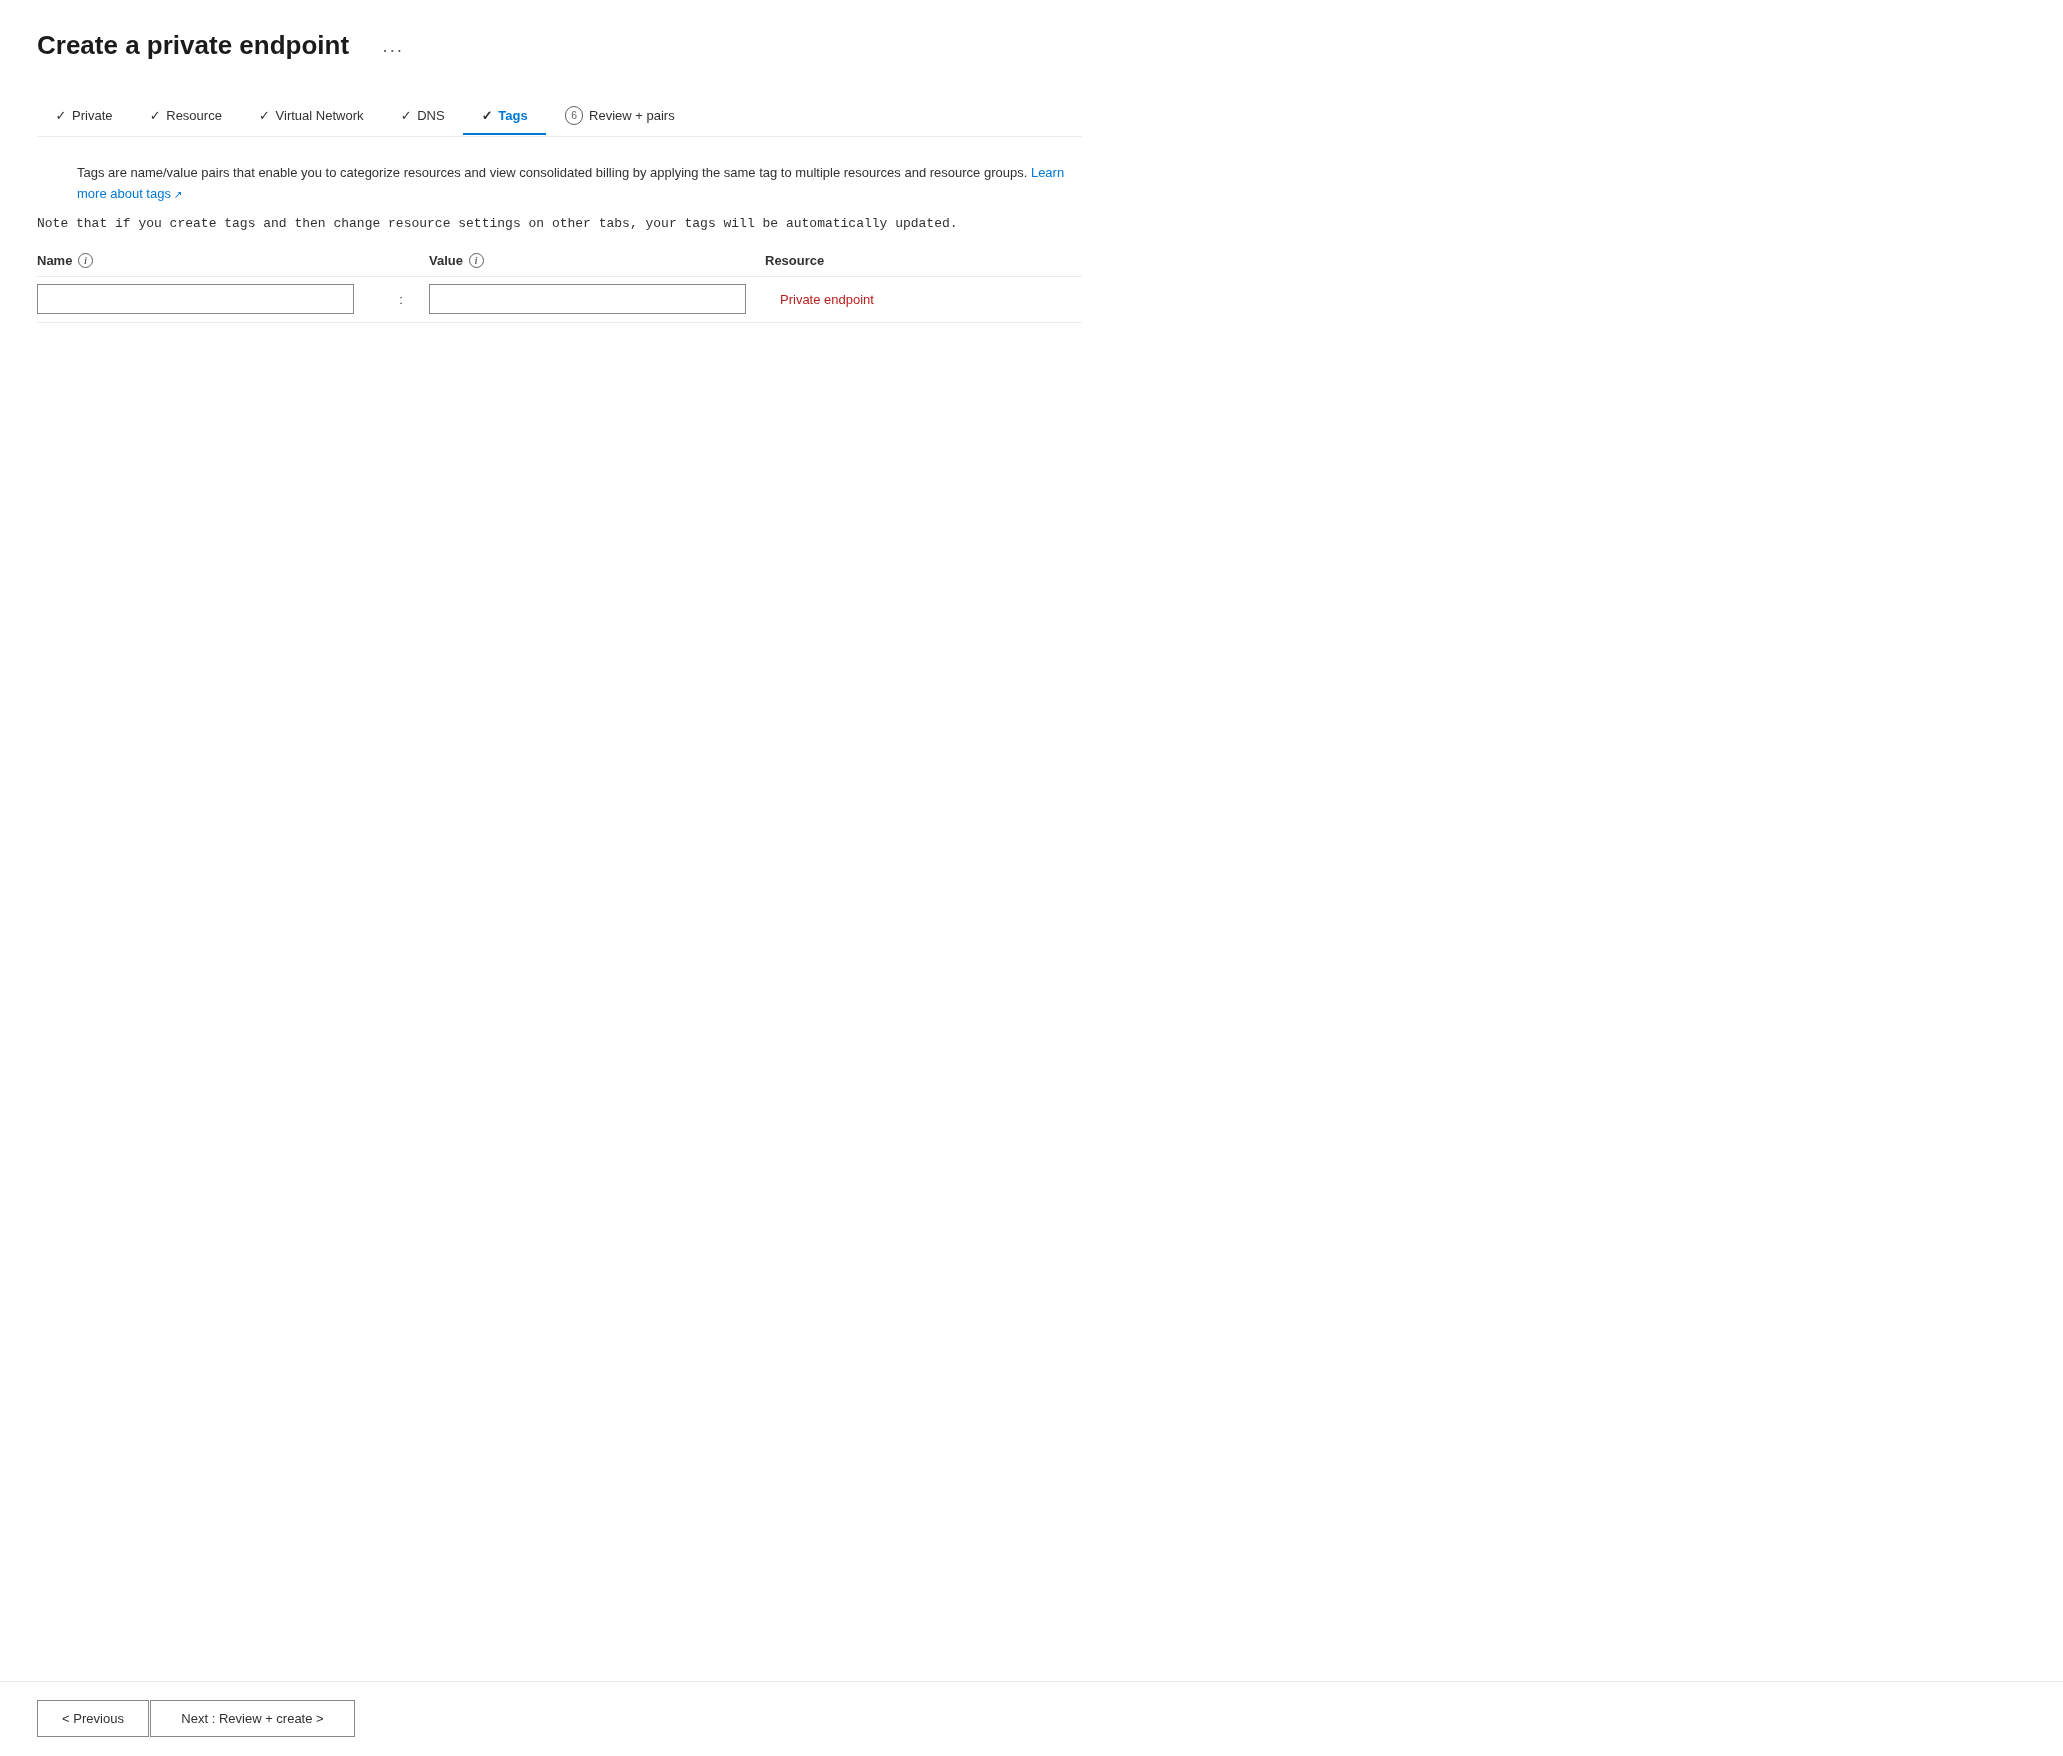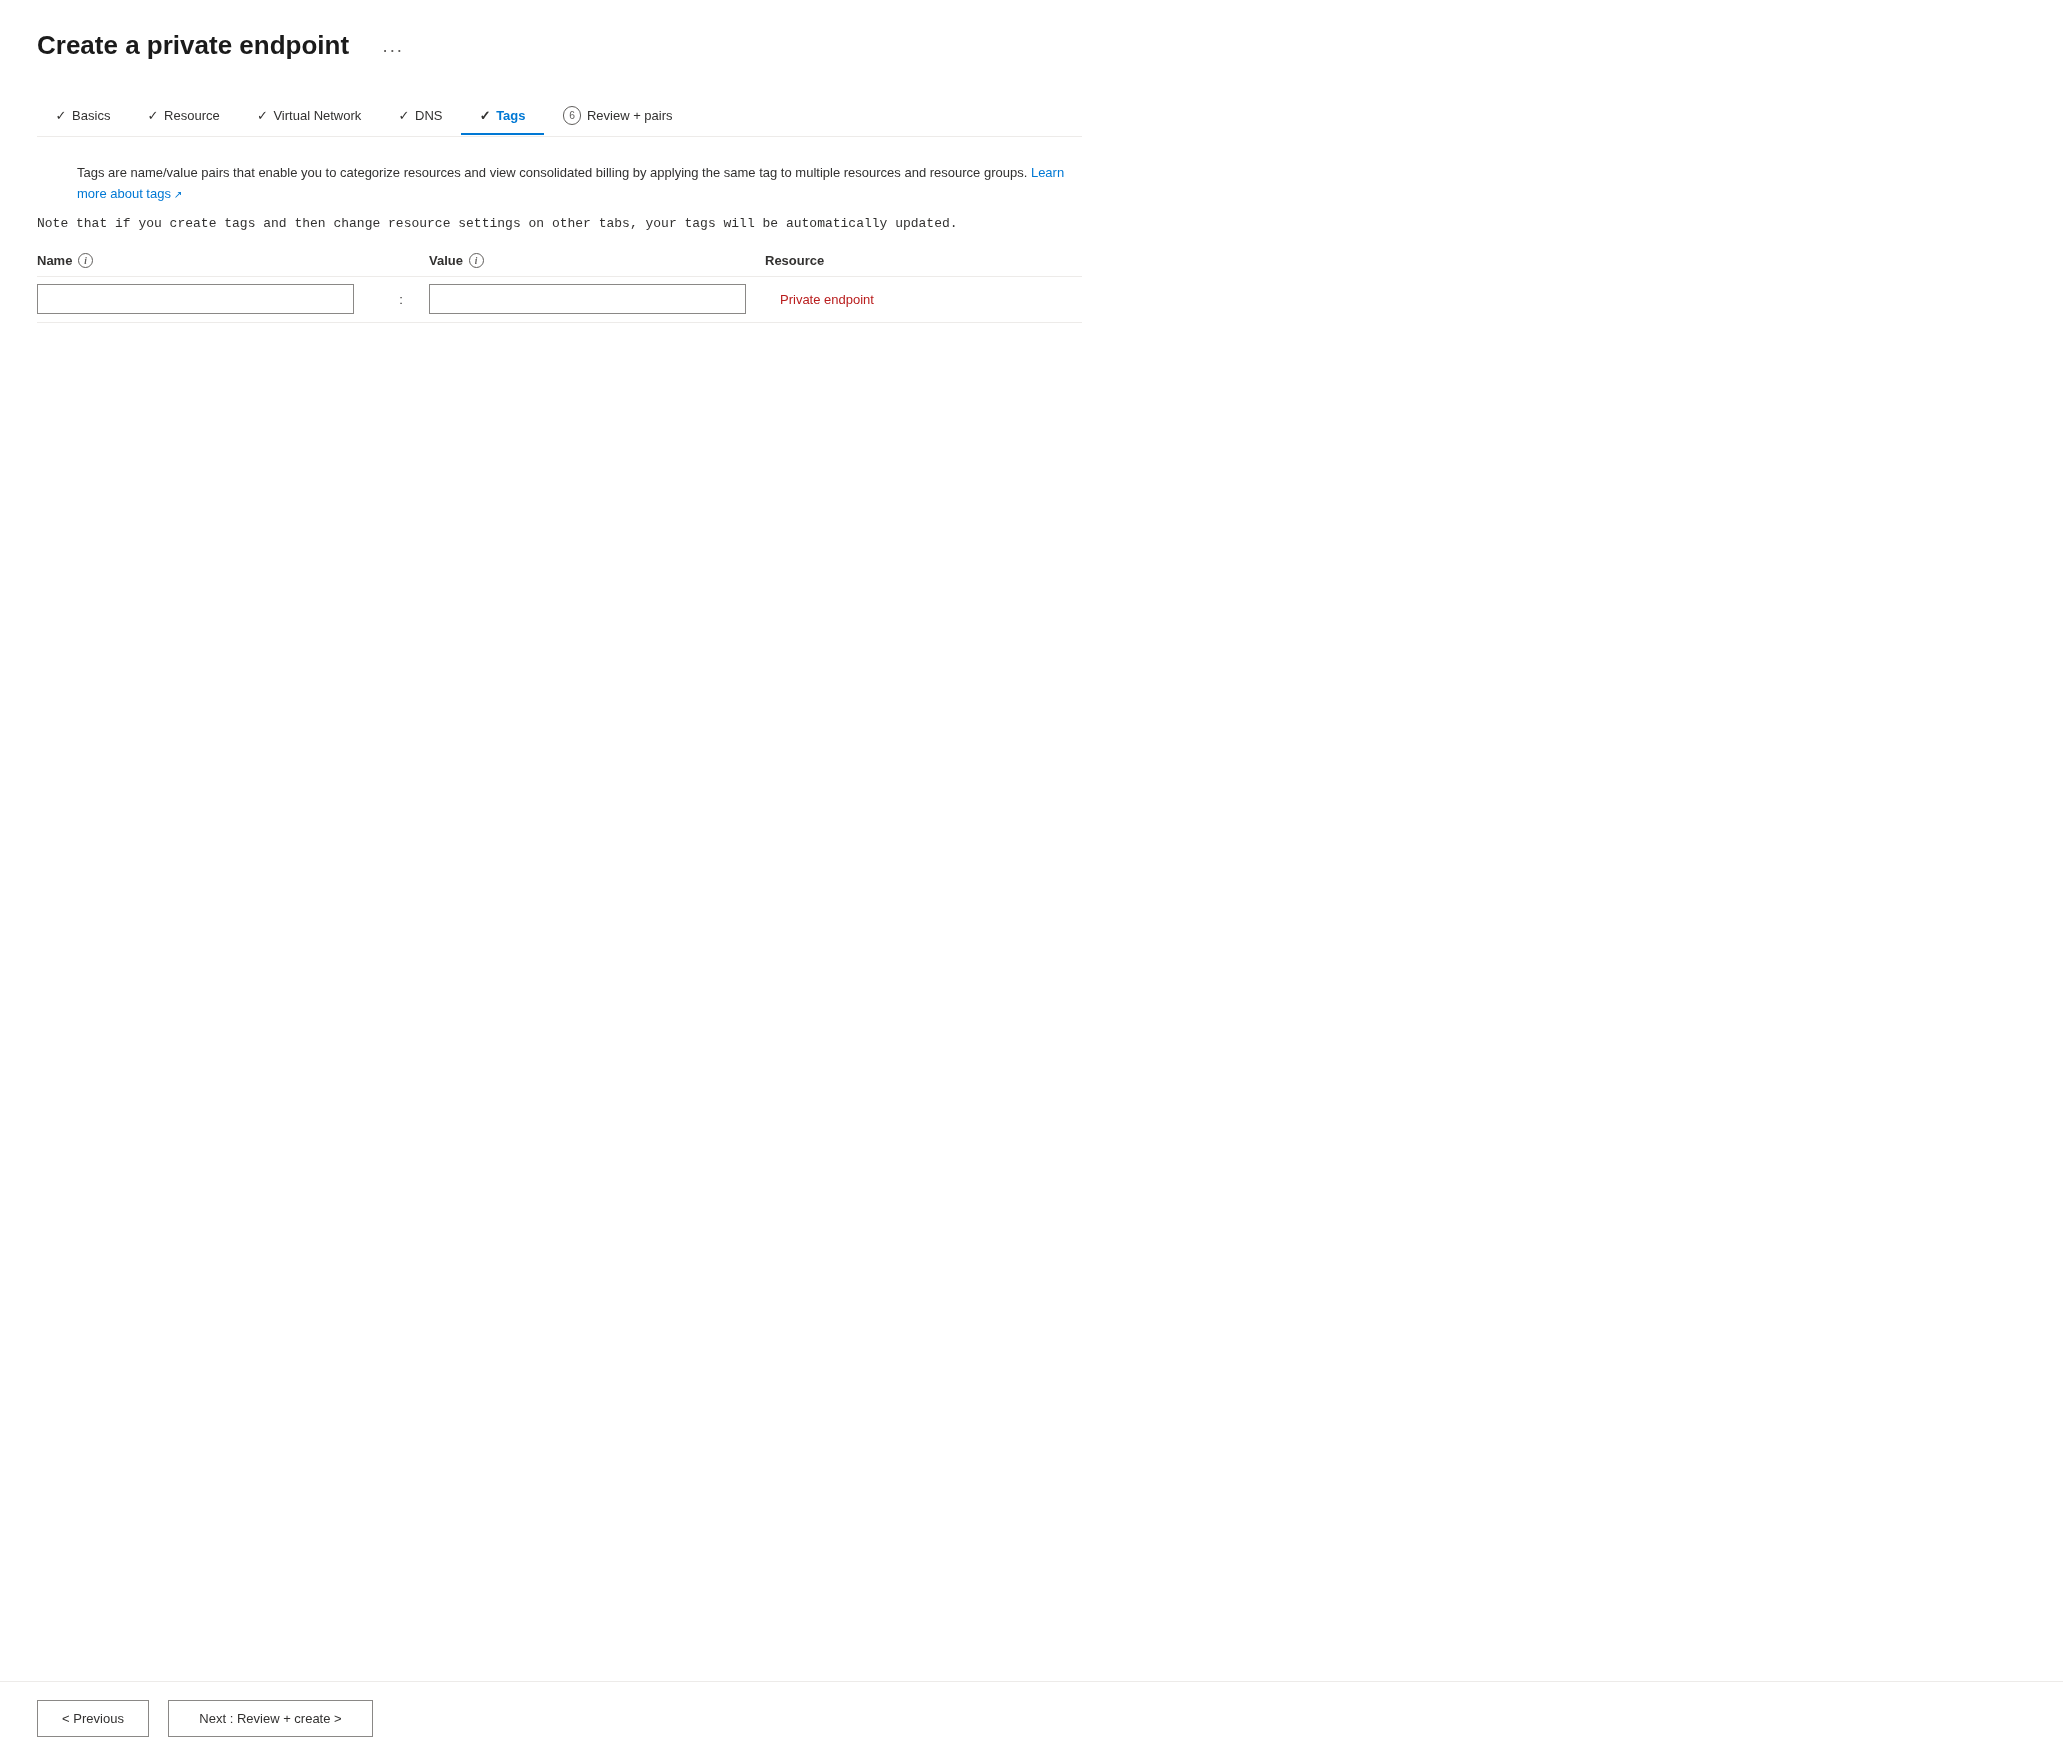--- a/index.html
+++ b/index.html
@@ -202,21 +202,21 @@
       color: #b91c1c;
       padding-left: 15px;
     }
 
     
     .footer {
       border-top: 0.9px solid #edebe9;
       padding: 18.6px 37px;
       display: flex;
       align-items: center;
-      gap: 19px;
+      gap: 1px;
       background: #ffffff;
     }
 
     .btn {
       height: 37px;
       padding: 0 18.6px;
       font-size: 13px;
       font-family: inherit;
       cursor: pointer;
       border: 0.9px solid #8a8886;
@@ -242,21 +242,21 @@
 
   <div class="page-title-row">
     <h1 class="page-title">Create a private endpoint</h1>
     <button class="ellipsis-btn">...</button>
   </div>
 
   <nav class="wizard-tabs">
 
     <div class="tab-item">
       <span class="check-icon">✓</span>
-      <span>Basics</span>
+      <span>Private</span>
     </div>
 
     <div class="tab-item">
       <span class="check-icon">✓</span>
       <span>Resource</span>
     </div>
 
     <div class="tab-item">
       <span class="check-icon">✓</span>
       <span>Virtual Network</span>

